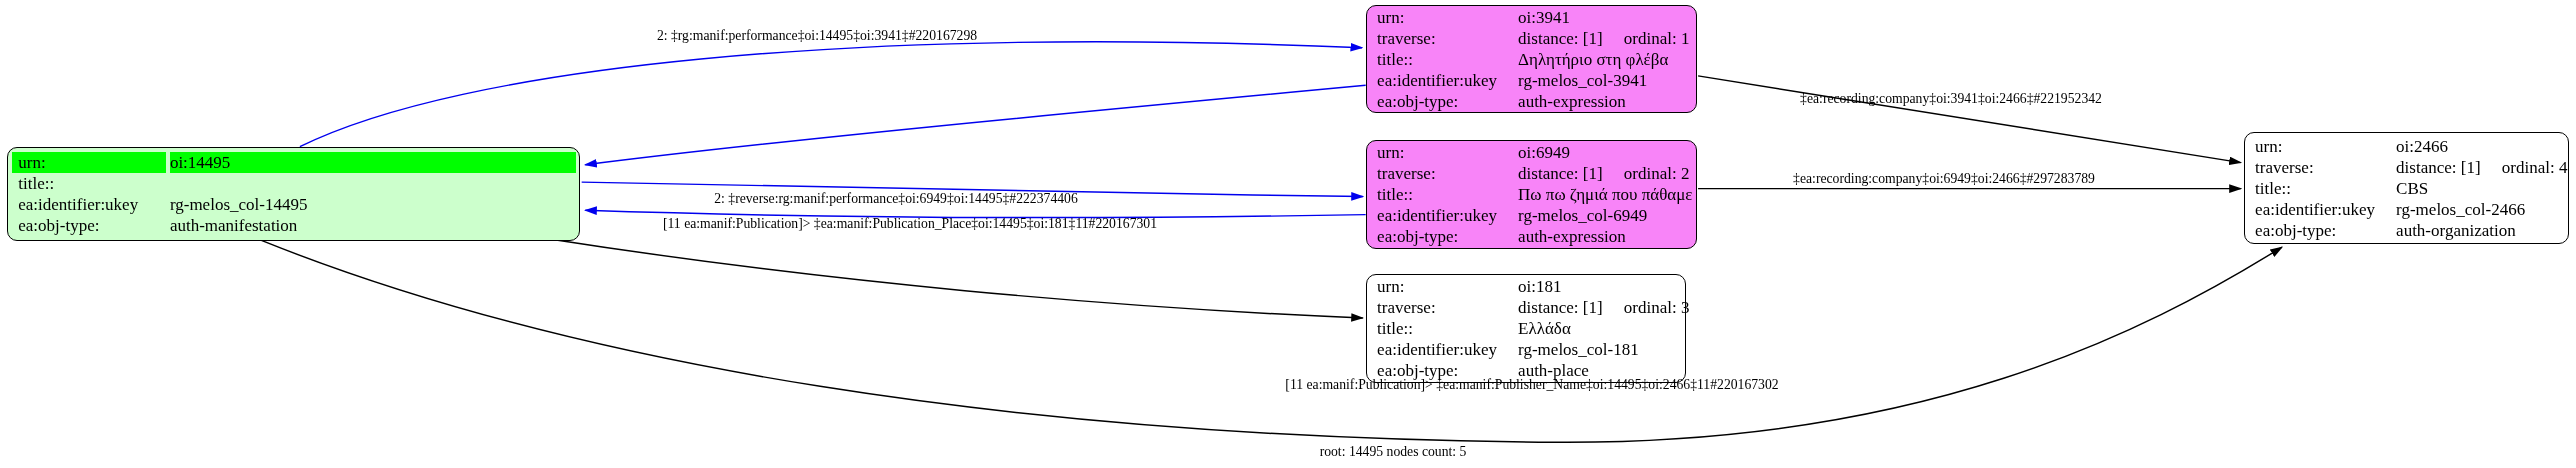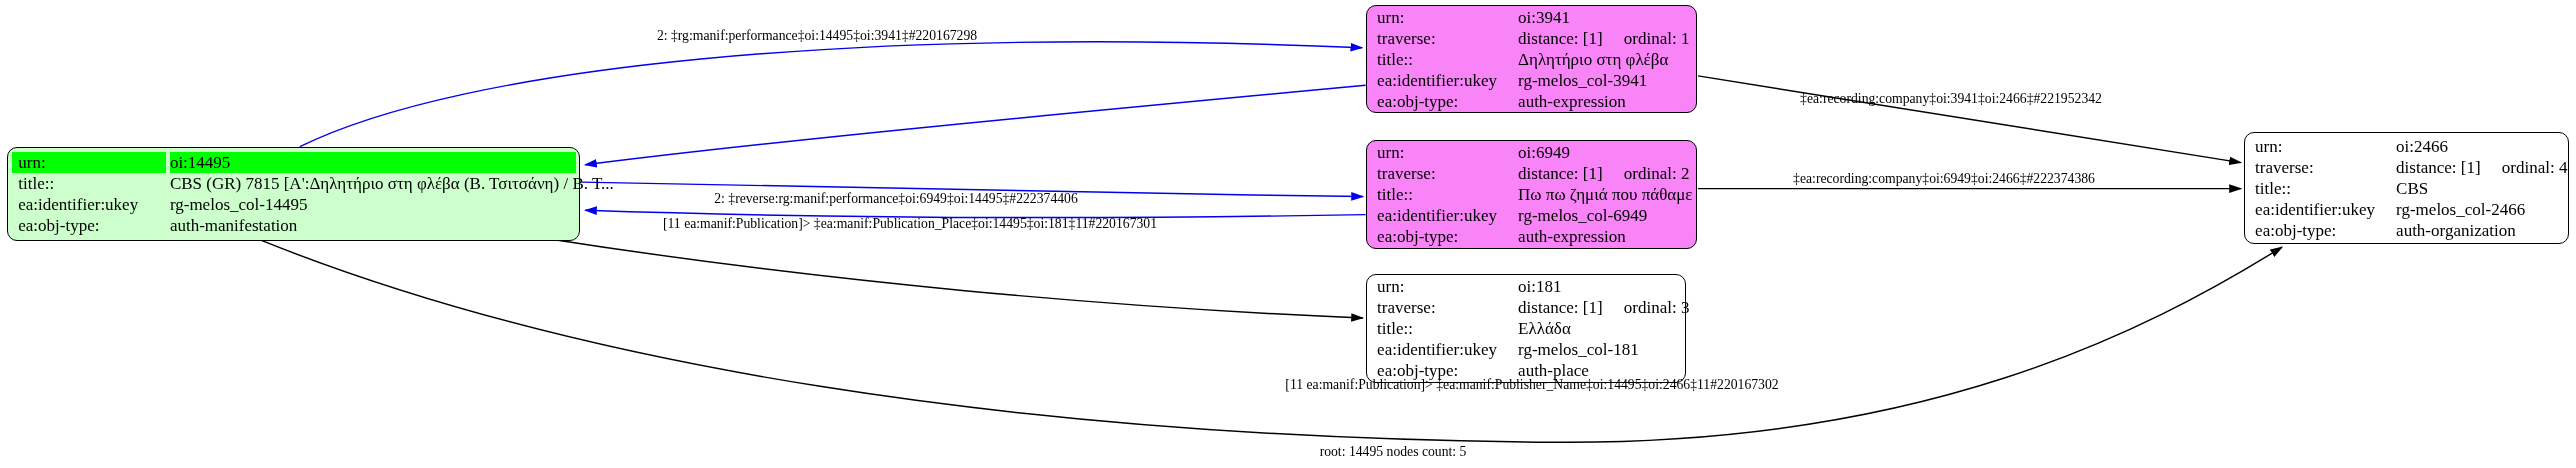--- a/index.html
+++ b/index.html
@@ -63,21 +63,20 @@
     <path class="edge black" d="M 360 332 C 790 505, 1400 606, 2150 612 C 2660 616, 2965 462, 3158 342" marker-end="url(#arrow-black)"></path>
   </svg>
 
   <div class="node green" style="left:7.2px;top:147px;width:573px;height:94px;">
     <div class="row">
       <span class="k hl">urn:</span>
         <span class="v hl">oi:14495</span>
     </div>
     <div class="row">
       <span class="k">title::</span>
-        <span class="v">CBS (GR) 7815 [Α':Δηλητήριο στη φλέβα (Β. Τσιτσάνη) / Β. Τ...</span>
     </div>
     <div class="row">
       <span class="k">ea:identifier:ukey</span>
         <span class="v">rg-melos_col-14495</span>
     </div>
     <div class="row">
       <span class="k">ea:obj-type:</span>
         <span class="v">auth-manifestation</span>
     </div>
   </div>
@@ -171,19 +170,19 @@
     <div class="row">
       <span class="k">ea:obj-type:</span>
         <span class="v">auth-organization</span>
     </div>
   </div>
 
   <div class="elabel" style="left:817px;top:19px;margin-top:9px;">2: ‡rg:manif:performance‡oi:14495‡oi:3941‡#220167298</div>
   <div class="elabel" style="left:896px;top:191px;">2: ‡reverse:rg:manif:performance‡oi:6949‡oi:14495‡#222374406</div>
   <div class="elabel" style="left:910px;top:216px;">[11 ea:manif:Publication]&gt; ‡ea:manif:Publication_Place‡oi:14495‡oi:181‡11#220167301</div>
   <div class="elabel" style="left:1951px;top:91px;">‡ea:recording:company‡oi:3941‡oi:2466‡#221952342</div>
-  <div class="elabel" style="left:1944px;top:171px;">‡ea:recording:company‡oi:6949‡oi:2466‡#222374386</div>
+  <div class="elabel" style="left:1944px;top:171px;">‡ea:recording:company‡oi:6949‡oi:2466‡#297283789</div>
   <div class="elabel" style="left:1532px;top:377px;">[11 ea:manif:Publication]&gt; ‡ea:manif:Publisher_Name‡oi:14495‡oi:2466‡11#220167302</div>
 
   <div class="elabel" style="left:1349px;top:444px;margin-left:44px;">root: 14495 nodes count: 5</div>
 
 </div>
 
 
 </body></html>

